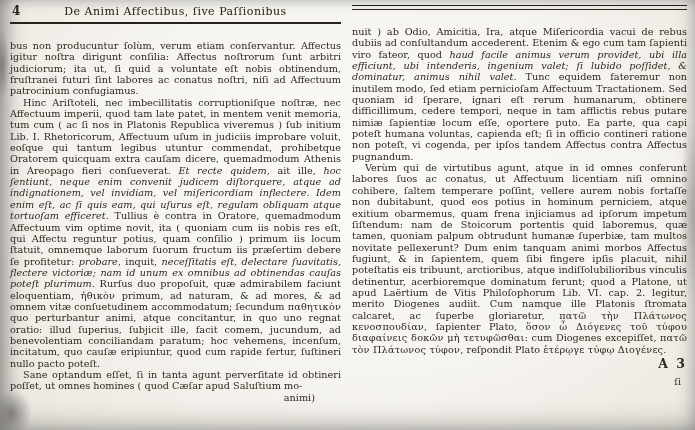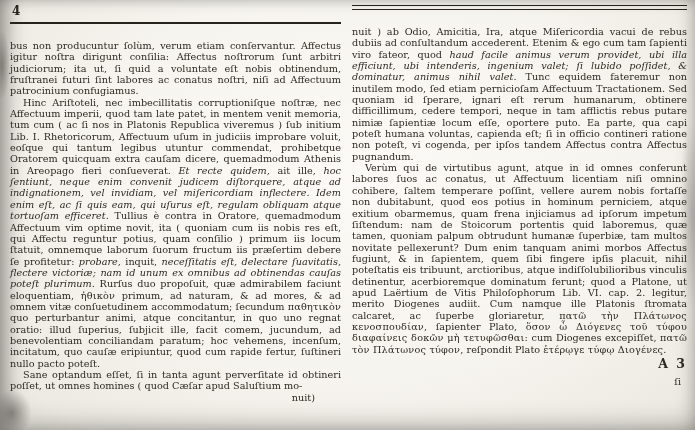--- a/index.html
+++ b/index.html
@@ -55,29 +55,30 @@
 <body>
 
 <div class="scan">
   <div class="smudge a"></div>
   <div class="smudge b"></div>
   <div class="smudge c"></div>
 
   <div class="page left">
     <div class="pagehead">
       <span class="pagenum">4</span>
+      <span class="runhead">De Animi Affectibus, ſive Paſſionibus</span>
     </div>
     <div class="rule single"></div>
     <div class="body">
         <p><span class="seg-roman">bus non producuntur ſolùm, verum etiam conſervantur. Affectus igitur noſtra dirigunt conſilia: Affectus noſtrorum ſunt arbitri judiciorum; ita ut, ſi quid a voluntate eſt nobis obtinendum, fruſtranei futuri ſint labores ac conatus noſtri, niſi ad Affectuum patrocinium confugiamus.</span></p>
         <p class="indent"><span class="seg-roman">Hinc Ariſtoteli, nec imbecillitatis corruptioniſque noſtræ, nec Affectuum imperii, quod tam late patet, in mentem venit memoria, tum cum ( ac ſi nos in Platonis Republica viveremus ) ſub initium Lib. I. Rhetoricorum, Affectuum uſum in judiciis improbare voluit, eoſque qui tantum legibus utuntur commendat, prohibetque Oratorem quicquam extra cauſam dicere, quemadmodum Athenis in Areopago fieri conſueverat. </span><span class="seg-italic">Et recte quidem,</span><span class="seg-roman"> ait ille, </span><span class="seg-italic">hoc ſentiunt, neque enim convenit judicem diſtorquere, atque ad indignationem, vel invidiam, vel miſericordiam inflectere. Idem enim eſt, ac ſi quis eam, qui uſurus eſt, regulam obliquam atque tortuoſam efficeret.</span><span class="seg-roman"> Tullius è contra in Oratore, quemadmodum Affectuum vim optime novit, ita ( quoniam cum iis nobis res eſt, qui Affectu reguntur potius, quam conſilio ) primum iis locum ſtatuit, omnemque laborum ſuorum fructum iis præſertim debere ſe profitetur: </span><span class="seg-italic">probare,</span><span class="seg-roman"> inquit, </span><span class="seg-italic">neceſſitatis eſt, delectare ſuavitatis, flectere victoriæ; nam id unum ex omnibus ad obtinendas cauſas poteſt plurimum.</span><span class="seg-roman"> Rurſus duo propoſuit, quæ admirabilem faciunt eloquentiam, </span><span class="seg-greek">ἠθικὸν</span><span class="seg-roman"> primum, ad naturam, &amp; ad mores, &amp; ad omnem vitæ conſuetudinem accommodatum; ſecundum </span><span class="seg-greek">παθητικὸν</span><span class="seg-roman"> quo perturbantur animi, atque concitantur, in quo uno regnat oratio: illud ſuperius, ſubjicit ille, facit comem, jucundum, ad benevolentiam conciliandam paratum; hoc vehemens, incenſum, incitatum, quo cauſæ eripiuntur, quod cum rapide fertur, ſuſtineri nullo pacto poteſt.</span></p>
         <p class="indent"><span class="seg-roman">Sane optandum eſſet, ſi in tanta agunt perverſitate id obtineri poſſet, ut omnes homines ( quod Cæſar apud Saluſtium mo-</span></p>
       </div>
     <div class="catchline">
-      <span>nuit)</span>
+      <span>animi)</span>
     </div>
   </div>
 
   <div class="page right">
     <div class="rule double"></div>
     <div class="body">
         <p><span class="seg-roman">nuit ) ab Odio, Amicitia, Ira, atque Miſericordia vacui de rebus dubiis ad conſultandum accederent. Etenim &amp; ego cum tam ſapienti viro fateor, quod </span><span class="seg-italic">haud facile animus verum providet, ubi illa efficiunt, ubi intenderis, ingenium valet; ſi lubido poſſidet, &amp; dominatur, animus nihil valet.</span><span class="seg-roman"> Tunc equidem fateremur non inutilem modo, ſed etiam pernicioſam Affectuum Tractationem. Sed quoniam id ſperare, ignari eſt rerum humanarum, obtinere difficillimum, cedere tempori, neque in tam afflictis rebus putare nimiæ ſapientiæ locum eſſe, oportere puto. Ea parte, qua capi poteſt humana voluntas, capienda eſt; ſi in officio contineri ratione non poteſt, vi cogenda, per ipſos tandem Affectus contra Affectus pugnandum.</span></p>
         <p class="indent"><span class="seg-roman">Verùm qui de virtutibus agunt, atque in id omnes conferunt labores ſuos ac conatus, ut Affectuum licentiam niſi omnino cohibere, ſaltem temperare poſſint, vellere aurem nobis fortaſſe non dubitabunt, quod eos potius in hominum perniciem, atque exitium obarmemus, quam frena injiciamus ad ipſorum impetum ſiſtendum: nam de Stoicorum portentis quid laboremus, quæ tamen, quoniam palpum obtrudunt humanæ ſuperbiæ, tam multos novitate pellexerunt? Dum enim tanquam animi morbos Affectus fugiunt, &amp; in ſapientem, quem ſibi fingere ipſis placuit, nihil poteſtatis eis tribuunt, arctioribus, atque indiſſolubilioribus vinculis detinentur, acerbioremque dominatum ferunt; quod a Platone, ut apud Laërtium de Vitis Philoſophorum Lib. VI. cap. 2. legitur, merito Diogenes audiit. Cum namque ille Platonis ſtromata calcaret, ac ſuperbe gloriaretur, </span><span class="seg-greek">πατῶ τὴν Πλάτωνος κενοσπουδίαν,</span><span class="seg-roman"> ſapienter Plato, </span><span class="seg-greek">ὅσον ὦ Διόγενες τοῦ τύφου διαφαίνεις δοκῶν μὴ τετυφῶσθαι:</span><span class="seg-roman"> cum Diogenes excepiſſet, </span><span class="seg-greek">πατῶ τὸν Πλάτωνος τύφον,</span><span class="seg-roman"> reſpondit Plato </span><span class="seg-greek">ἑτέρῳγε τύφῳ Διογένες.</span></p>
       </div>
     <div class="bottomrow">

